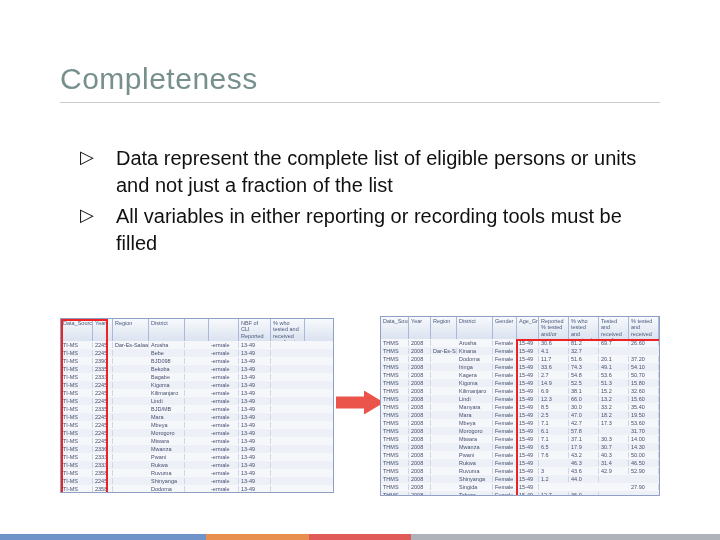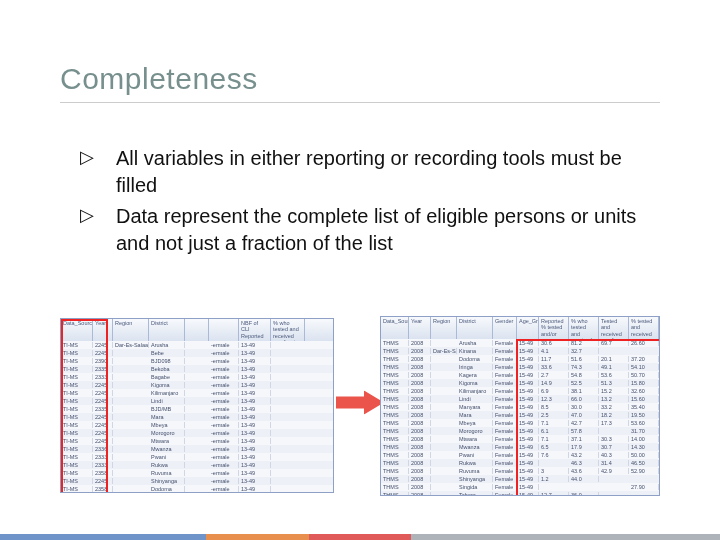--- a/index.html
+++ b/index.html
@@ -33,22 +33,22 @@
 </head>
 <body>
 
 <div class="slide">
   <div class="title-bar">
     <div class="title">Completeness</div>
   </div>
 
   <div class="bullets">
     <ul id="bullet-ul">
+        <li>Data represent the complete list of eligible persons or units and not just a fraction of the list</li>
         <li>All variables in either reporting or recording tools must be filled</li>
-        <li>Data represent the complete list of eligible persons or units and not just a fraction of the list</li>
       </ul>
   </div>
 
   <div class="tables-area">
     <div class="tbl tbl-left">
       <div class="hdr" id="lh"><span style="width: 27px;">Data_Source</span><span style="width: 15px;">Year</span><span style="width: 31px;">Region</span><span style="width: 31px;">District</span><span style="width: 19px;"></span><span style="width: 25px;"></span><span style="width: 27px;">NBF of CLI Reported</span><span style="width: 29px;">% who tested and received results at</span><span style="width: 29px;">Tested and received results</span><span style="width: 31px;">% who received counseling on infant feeding</span><span style="width: 31px;">Counseled and received results</span></div>
       <div class="rows" id="lr">
           <div class="row">
             <span style="width: 27px;">TI-MS</span>
             <span style="width: 15px;">2245</span>

